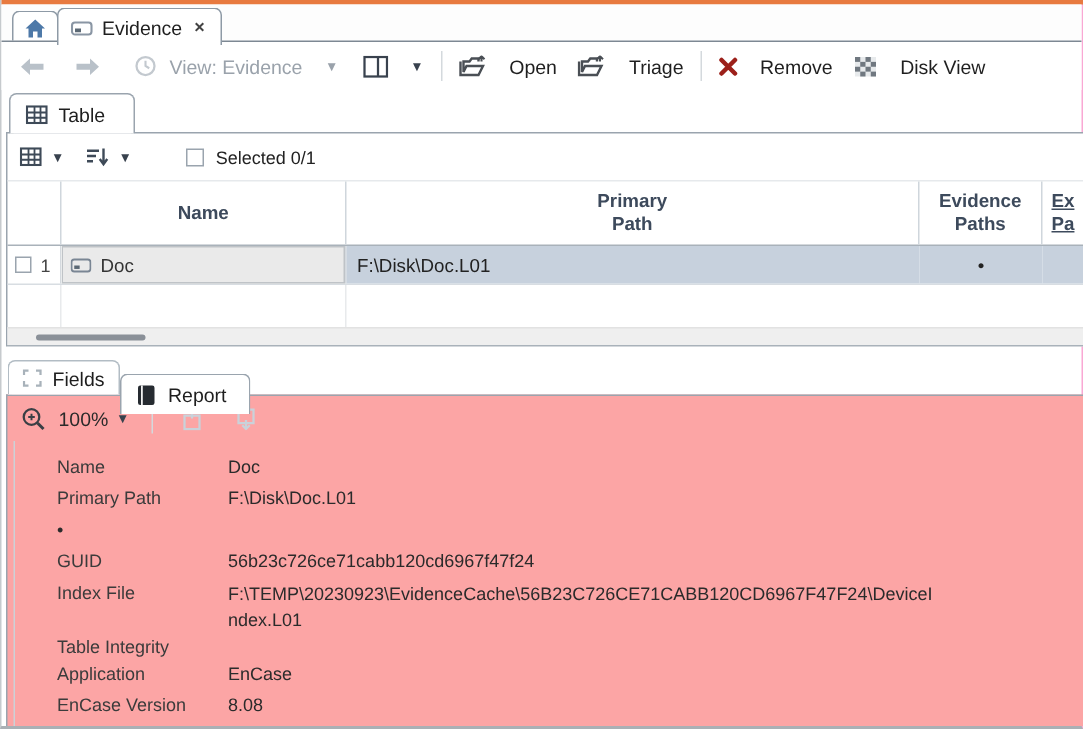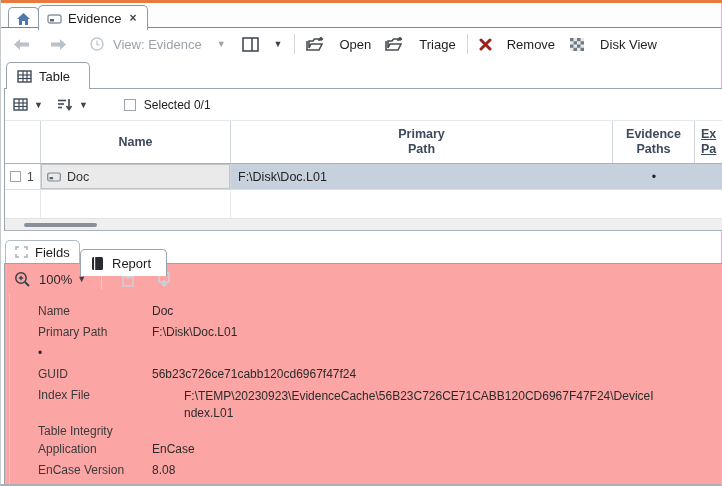--- a/index.html
+++ b/index.html
@@ -54,21 +54,21 @@
   .report-tab { position:absolute; left:79px; top:249px; width:87px; height:27px; background:#fff; border:1px solid #9aa4ae; border-bottom:none; border-radius:5px 5px 0 0; display:flex; align-items:center; gap:8px; padding:0 10px; z-index:3; }
   .fields-tab .lbl, .report-tab .lbl { font-size:13px; color:#1e1e1e; }
   .report-panel { position:absolute; left:3px; top:263px; width:719px; height:221px; border-top:1px solid #9aa4ae; border-left:1px solid #9aa4ae; background:#fca5a5; }
   .rep-toolbar { height:30px; display:flex; align-items:center; padding-left:9px; gap:8px; }
   .zoom-lbl { font-size:13px; color:#2a2a2a; }
   .rep-content { position:relative; border-left:1px solid #ccd2d8; margin-left:4px; height:190px; padding:10px 0 0 28px; font-size:12px; color:#3a3a3a; overflow:hidden; }
   .r-row { display:flex; margin-bottom:7px; line-height:14px; }
   .r-label { width:114px; flex:0 0 114px; color:#3b3b3b; }
   .r-val { color:#2b2b2b; }
   .r-row.wrap { margin-bottom:2px; }
-  .r-row.wrap .r-val span { display:block; line-height:17px;margin-left:32px; }
+  .r-row.wrap .r-val span { display:block; line-height:17px; }
   .r-row.integrity { margin-bottom:4px; }
   .hl-box { display:inline-block; border:3px solid #d23a30; padding:2px 14px 3px 6px; margin-left:-6px; }
   svg { display:block; }
 </style>
 </head>
 <body>
 
 <div class="screen">
   <div class="accent"></div>
 

